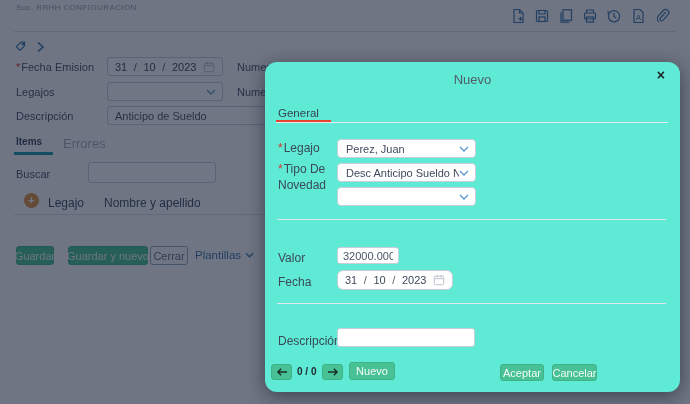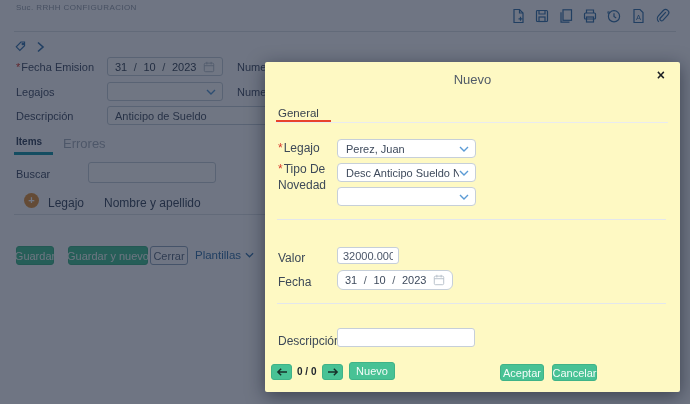--- a/index.html
+++ b/index.html
@@ -25,21 +25,21 @@
   .tab-idle{position:absolute;font-size:13px;color:#a9b1bd;cursor:pointer}
   .tab-underline{position:absolute;height:3px;background:#1b9aaa}
   .plus-circle{position:absolute;width:15px;height:15px;border-radius:50%;background:#e2953f;color:#fff;display:flex;align-items:center;justify-content:center;cursor:pointer}
   .plus-circle::after{content:"+";font-size:11px;font-weight:700;line-height:1}
   .colhdr{position:absolute;font-size:12px;color:#3f4d63}
   .btn{position:absolute;display:flex;align-items:center;justify-content:center;font-size:11px;border-radius:3px;cursor:pointer;white-space:nowrap}
   .btn-green{background:#48c295;color:#f4fcf8;border:1px solid #3fb388}
   .btn-outline{background:transparent;color:#5d6e85;border:1px solid #93a7bd}
   .link{position:absolute;color:#3a76ad;font-size:11.5px;display:flex;align-items:center;gap:4px;cursor:pointer}
   .overlay{position:absolute;inset:0;background:rgba(16,26,48,.60);z-index:5}
-  .modal{position:absolute;left:265px;top:62px;width:415px;height:330px;background:#fef9c3;z-index:10;border-radius:2px;box-shadow:0 4px 18px rgba(10,15,30,.5)}
+  .modal{position:absolute;left:265px;top:62px;width:415px;height:330px;background:#5eead4;z-index:10;border-radius:12px;box-shadow:0 4px 18px rgba(10,15,30,.5)}
   .m-title{position:absolute;left:0;right:0;top:10px;text-align:center;font-size:13px;color:#525c69}
   .m-close{position:absolute;right:15px;top:5px;font-size:14px;font-weight:700;color:#1d2126;cursor:pointer}
   .m-tab{position:absolute;left:13px;top:45px;font-size:11.5px;color:#39434f;cursor:pointer}
   .m-tab-underline{position:absolute;left:11px;top:58px;width:55px;height:3px;background:#e8432c}
   .m-tabline{position:absolute;left:11px;right:12px;top:60px;border-top:1px solid #e9ebef}
   .m-lbl{position:absolute;left:13px;width:58px;font-size:12px;color:#3d4958;line-height:1.3}
   .m-hr{position:absolute;left:12px;right:14px;border-top:1px solid #e3e7ec;height:0}
   .pager-btn{width:21px;height:16px}
   .counter{position:absolute;font-size:10px;font-weight:700;color:#20262e}
   svg{display:block}

